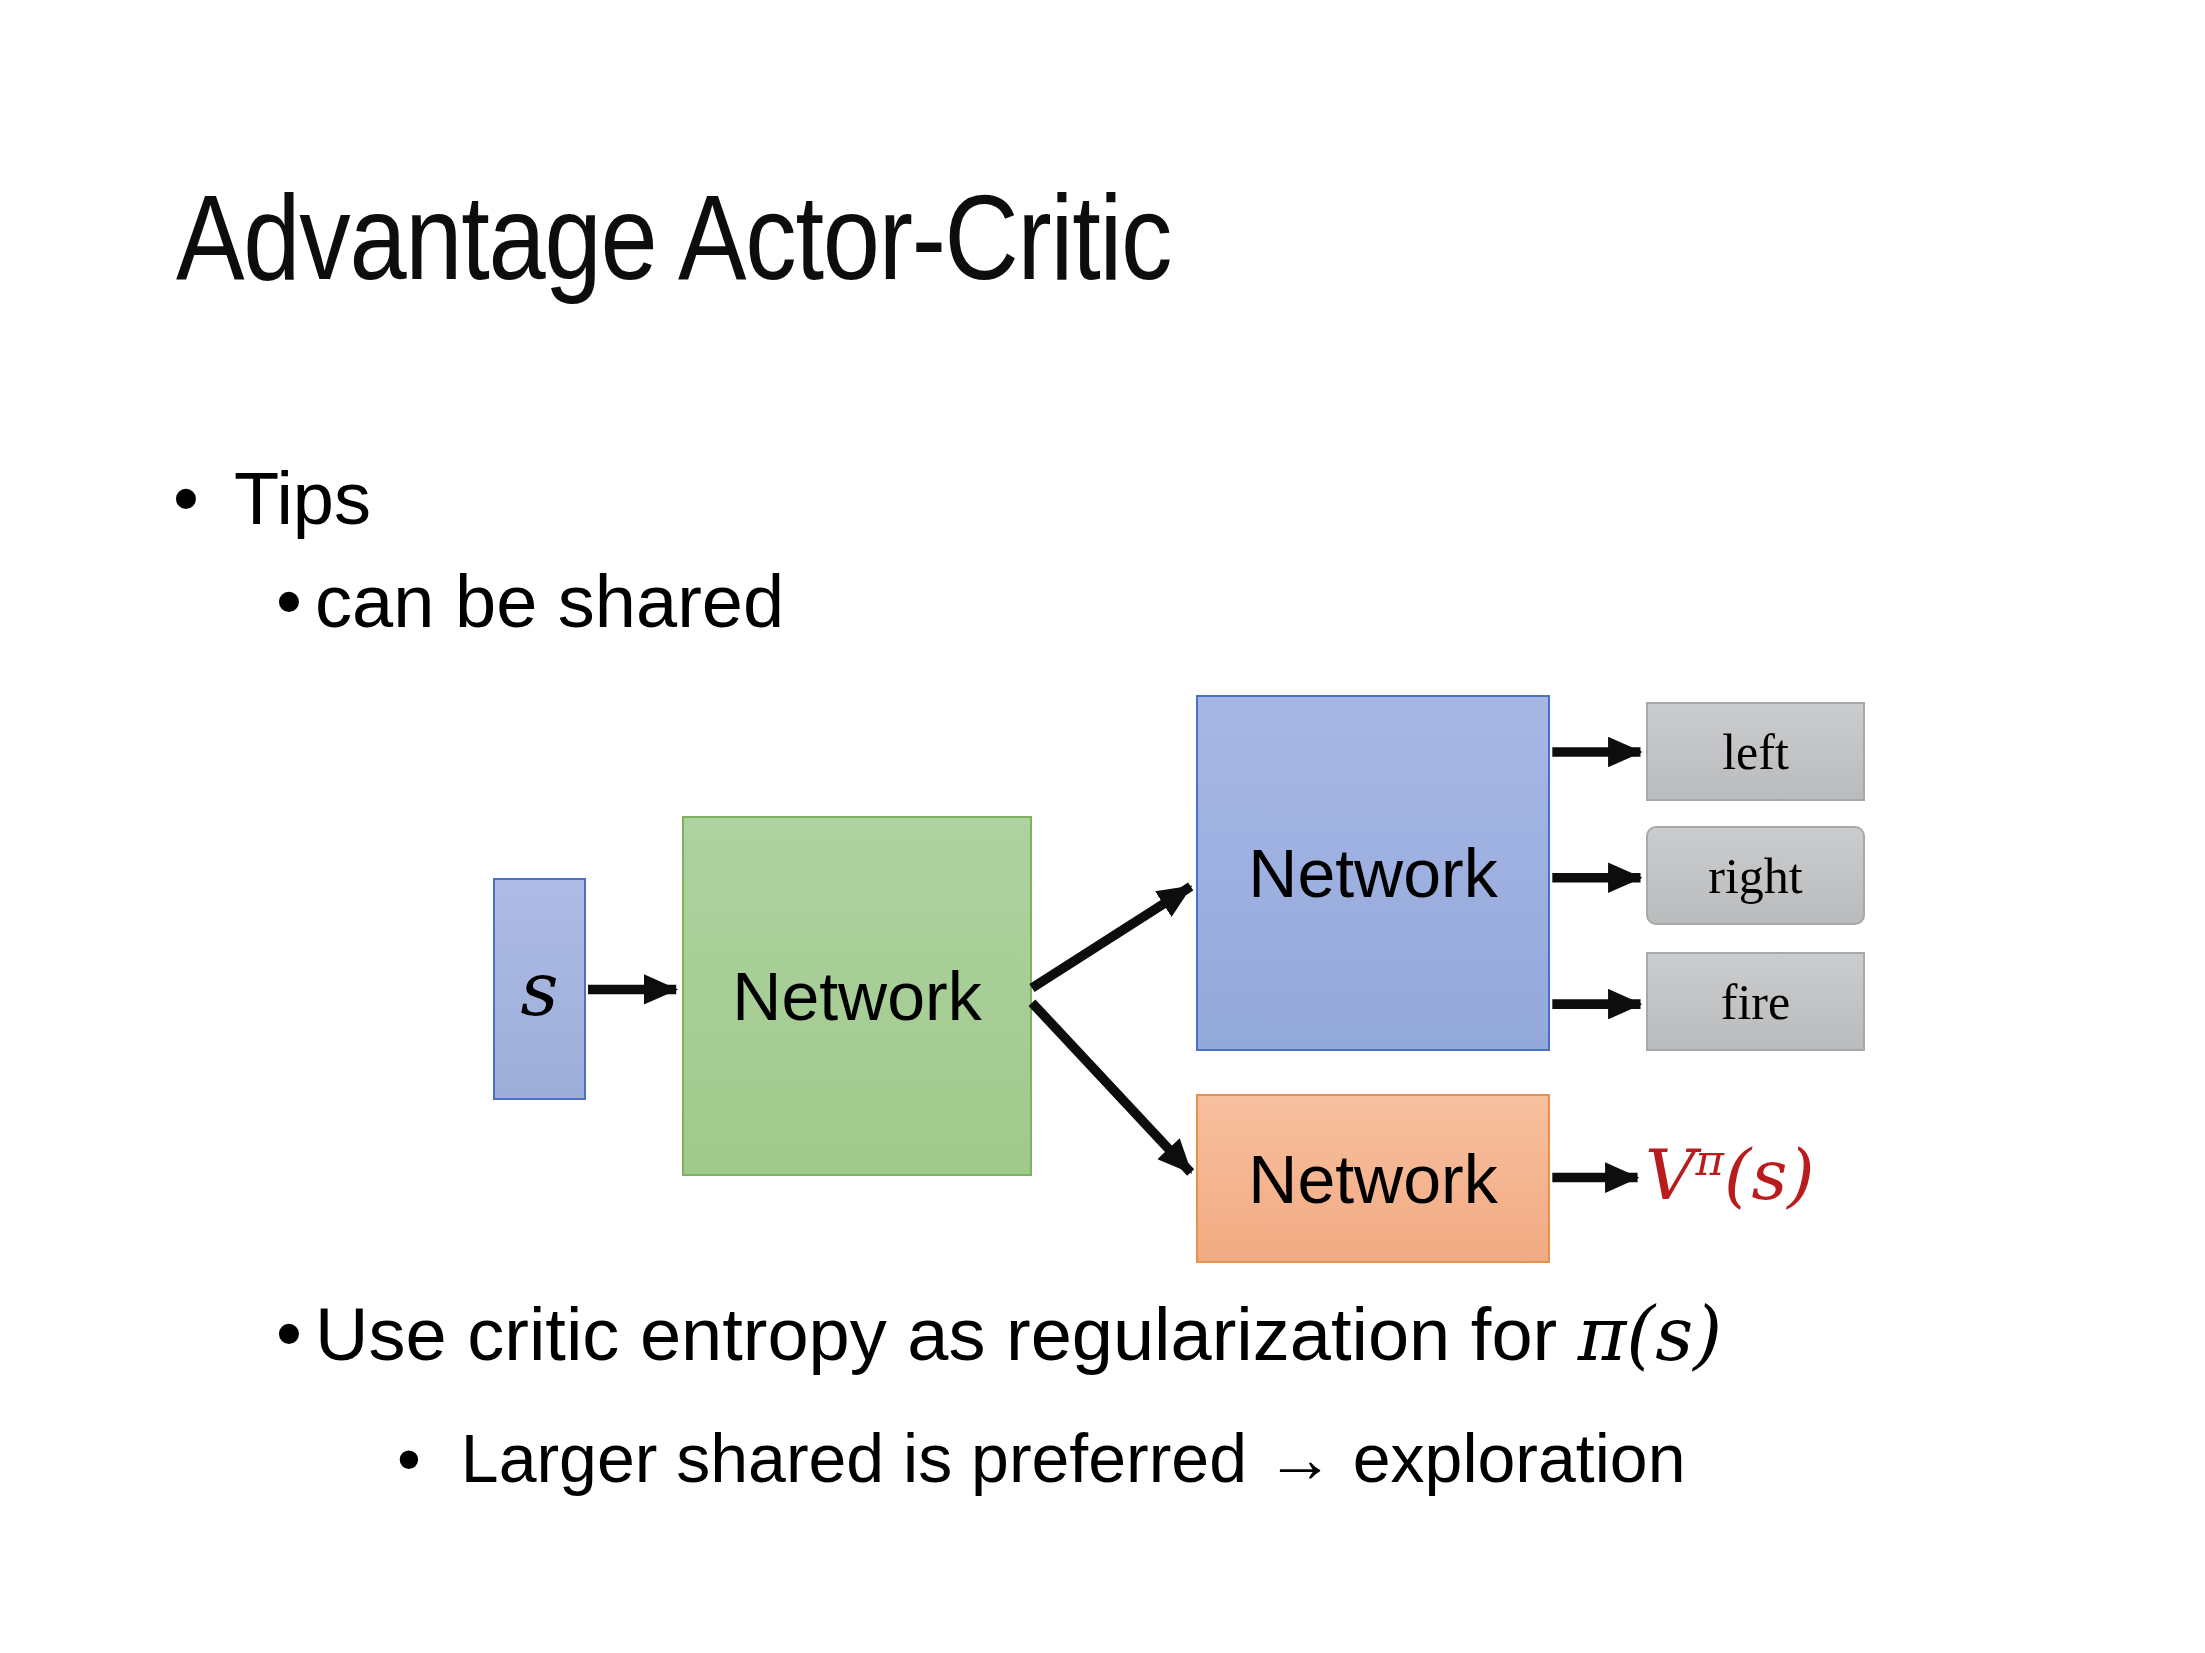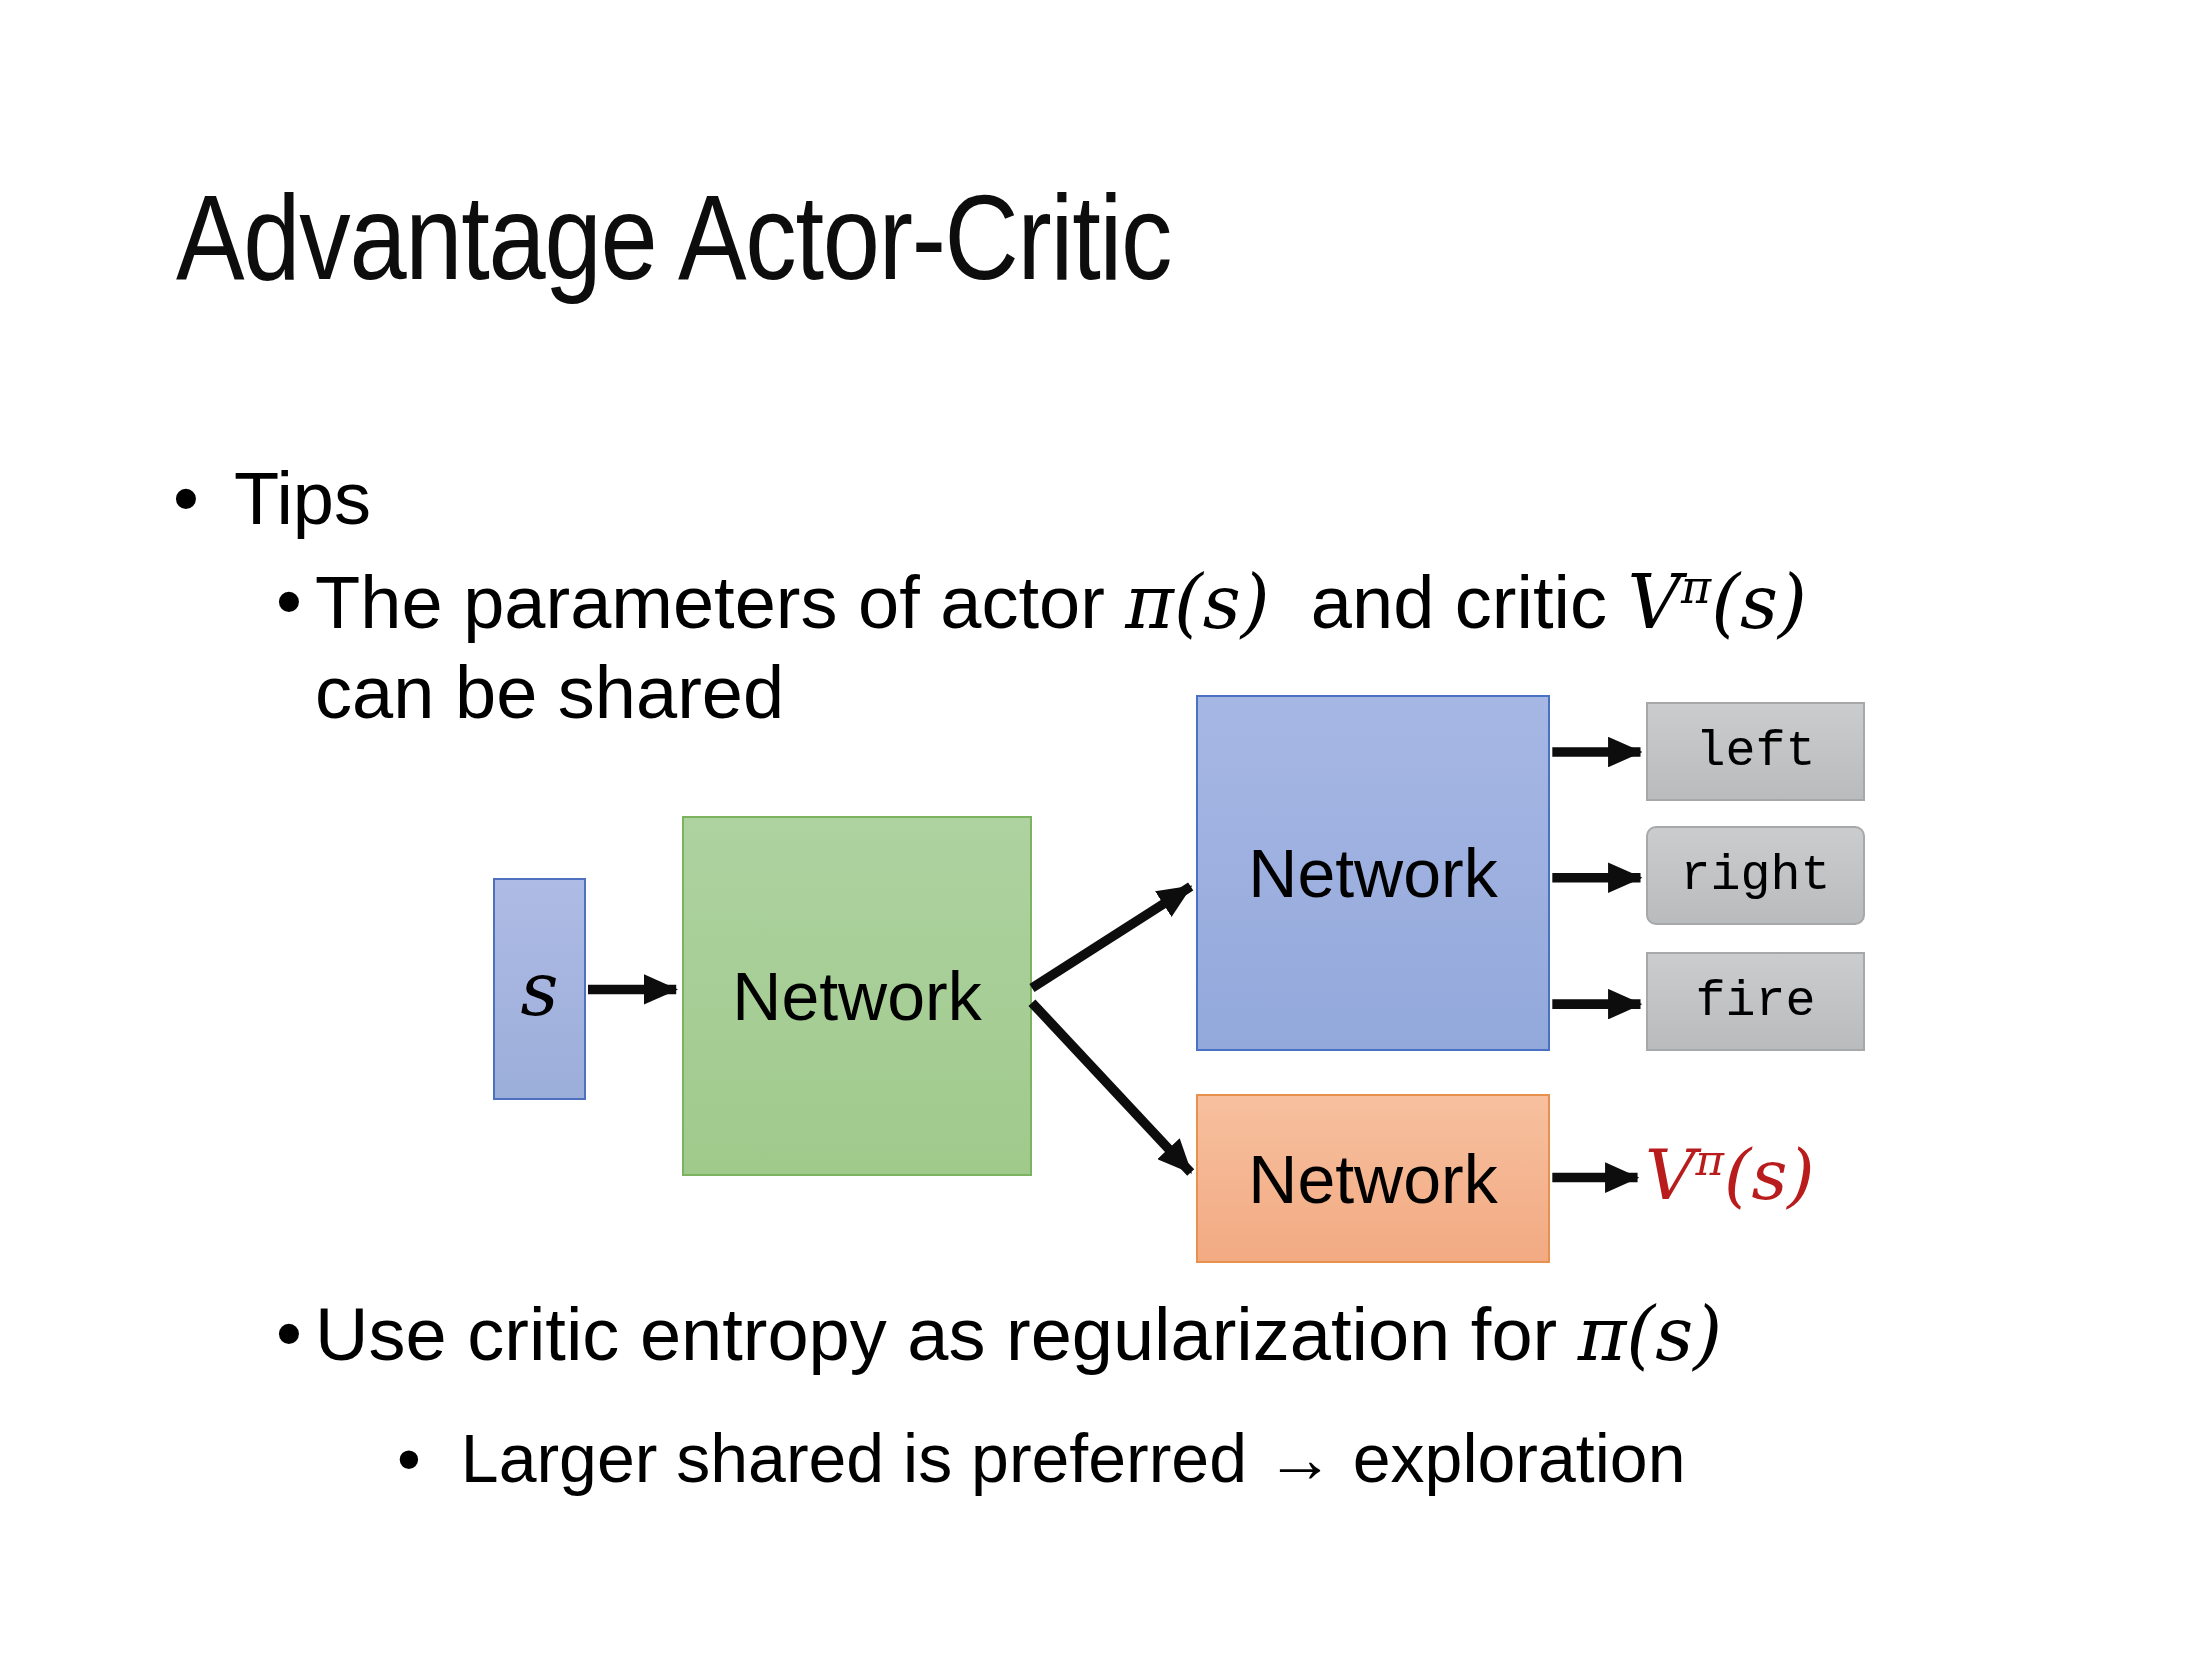--- a/index.html
+++ b/index.html
@@ -63,21 +63,21 @@
   .critic-box {
     left: 1196px; top: 1094px; width: 354px; height: 169px;
     border: 2.9px solid var(--critic-border, #e8914f);
     background: linear-gradient(var(--critic-fill-top, #f7c09f), var(--critic-fill-bottom, #f2aa82));
     font-size: 68px;
   }
   .action-box {
     left: 1646px; width: 219px; height: 99px;
     border: 2.2px solid var(--action-border, #a6a8a9);
     background: linear-gradient(var(--action-fill-top, #cbcccd), var(--action-fill-bottom, #b9bbbc));
-    font-family: Liberation Mono, monospace;
+    font-family: Liberation Serif, serif;
     font-size: 50px;
   }
   .action-left { top: 702px; }
   .action-right { top: 826px; border-radius: 10px; }
   .action-fire { top: 952px; text-align: center; }
 
   .value-output {
     position: absolute; left: 1645px; top: 1132px;
     font-size: 70px; line-height: 1.25; white-space: nowrap; color: #b91c1c;
   }
@@ -94,21 +94,20 @@
   <div class="title">Advantage Actor-Critic</div>
 
   <div class="line l1">
     <span class="bullet">•</span>
     <span class="tcol">Tips</span>
   </div>
 
   <div class="line l2a">
     <span class="bullet">•</span>
     <div class="tcol">
-      <div><span>The parameters of actor </span><span class="math">π(s)</span><span class="pre">  and critic </span><span class="math">V</span><sup class="math">π</sup><span class="math">(s)</span></div>
       <div>can be shared</div>
     </div>
   </div>
 
   <div class="box state-box">
     <span class="label math">s</span>
   </div>
 
   <div class="box shared-box">
     <span class="label">Network</span>

